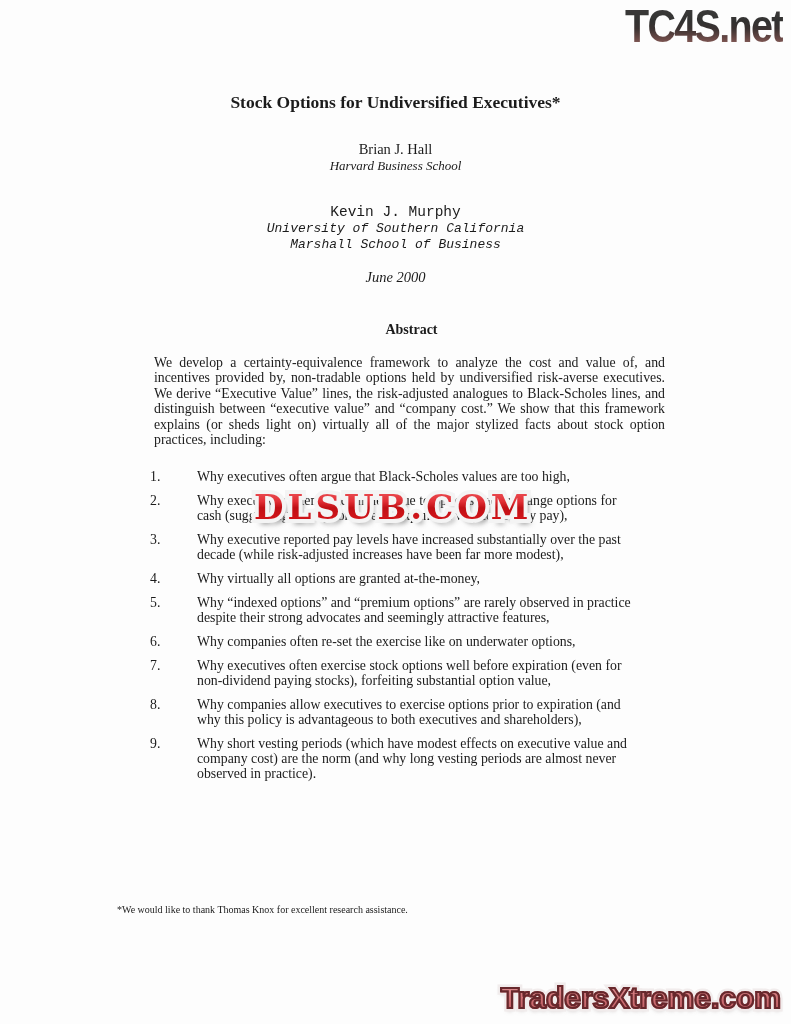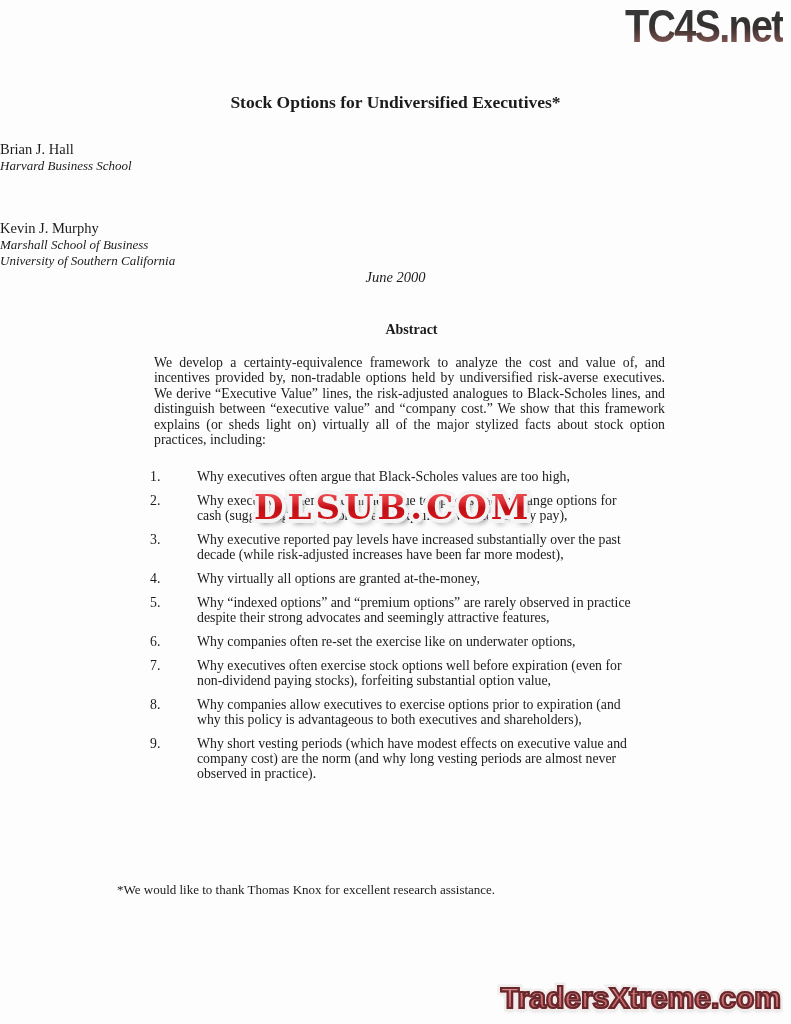--- a/index.html
+++ b/index.html
@@ -25,23 +25,23 @@
       -webkit-background-clip:text; background-clip:text; color:transparent;
       text-shadow:none;
     }
   }
 
   
   .title {
     position:absolute; top:92px; left:0; width:100%; margin:0;
     text-align:center; font-size:17.5px; font-weight:700;
   }
-  .author-block { position:absolute; left:0; width:100%; }
+  .author-block { position:absolute; left:0; width:100%; text-align:center; }
   .author-block.first  { top:141px; }
-  .author-block.second { top:220px; }
+  .author-block.second { top:204px;font-family:Liberation Mono, monospace; }
   .author-name { font-size:14.5px; line-height:17px; }
   .affil { font-size:13px; font-style:italic; line-height:15.5px; }
   .date {
     position:absolute; top:269px; left:0; width:100%;
     text-align:center; font-size:14.5px;font-style:italic;
   }
   .abstract-heading {
     position:absolute; top:322px; left:0; width:100%;
     text-align:center; font-size:14px; font-weight:700;margin-left:16px;
   }
@@ -55,21 +55,21 @@
   
   .facts {
     position:absolute; top:469px; left:150px; width:500px;
     margin:0; padding:0; list-style:none;
   }
   .facts li { display:flex; margin-bottom:8.5px; font-size:13.8px; line-height:15.3px; }
   .facts .num { flex:0 0 47px; }
   .facts .txt { width:447px; }
 
   
-  .footnote { position:absolute; top:882px; left:117px; font-size:13px; }
+  .footnote { position:absolute; top:904px; left:117px; font-size:10px; }
 
   
   .stamp { position:absolute; left:254px; top:487px;text-align:center; }
   .stamp span {
     display:inline-block;
     font-family:"DejaVu Serif", serif; font-weight:700;
     font-size:34px; line-height:40px; letter-spacing:4px; white-space:nowrap;
   }
   .stamp-outline {
     position:absolute; left:0; top:0;
@@ -115,22 +115,22 @@
 
   <h1 class="title">Stock Options for Undiversified Executives*</h1>
 
   <div class="author-block first">
     <div class="author-name">Brian J. Hall</div>
     <div class="affil">Harvard Business School</div>
   </div>
 
   <div class="author-block second">
     <div class="author-name">Kevin J. Murphy</div>
+    <div class="affil">University of Southern California</div>
     <div class="affil">Marshall School of Business</div>
-    <div class="affil">University of Southern California</div>
   </div>
 
   <div class="date">June 2000</div>
 
   <div class="abstract-heading">Abstract</div>
 
   <p class="abstract">We develop a certainty-equivalence framework to analyze the cost and value of, and incentives provided by, non-tradable options held by undiversified risk-averse executives. We derive “Executive Value” lines, the risk-adjusted analogues to Black-Scholes lines, and distinguish between “executive value” and “company cost.” We show that this framework explains (or sheds light on) virtually all of the major stylized facts about stock option practices, including:</p>
 
   <ol class="facts">
     <li>

